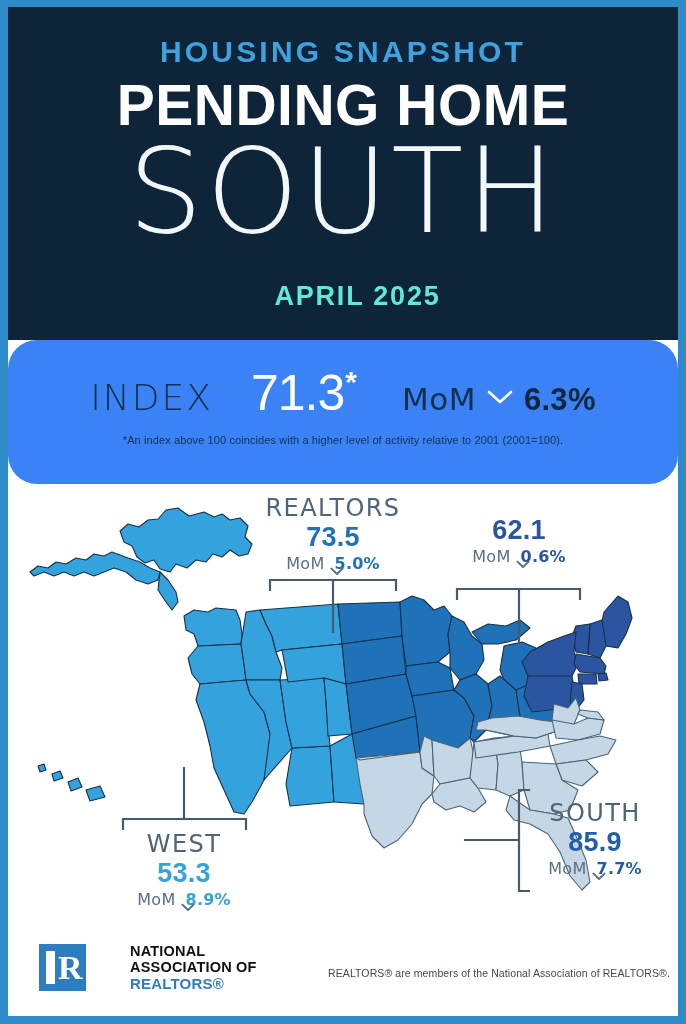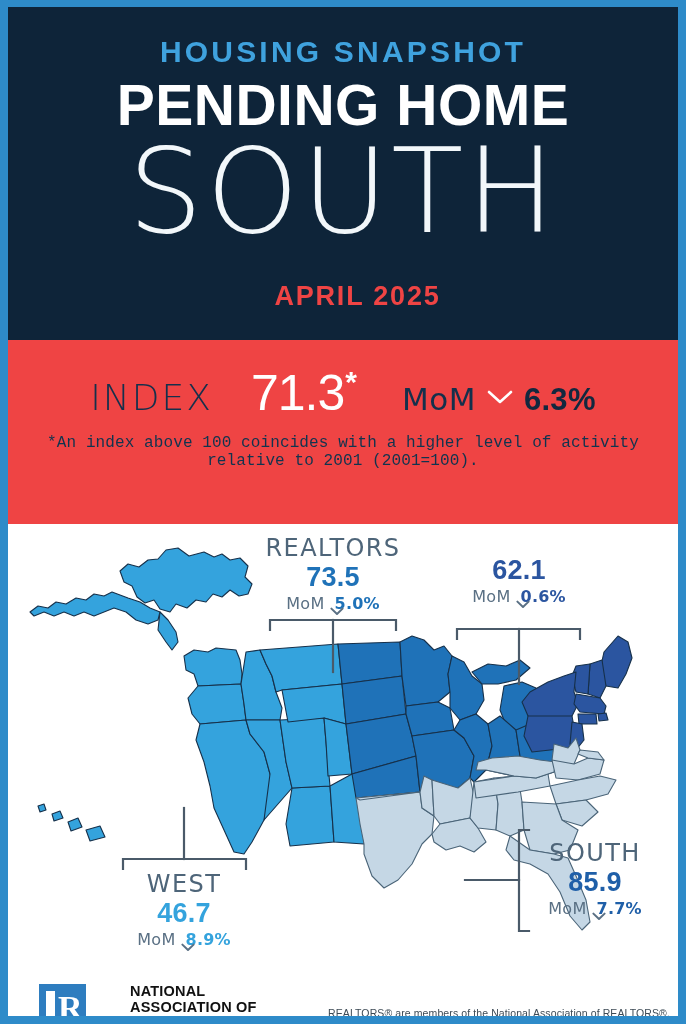--- a/index.html
+++ b/index.html
@@ -49,33 +49,34 @@
     position:absolute;top:124px;left:0;right:0;
     color:#F2F7FA;
     font-size:118px;
     font-weight:300;
     letter-spacing:3px;
     line-height:1.02;
     font-family:"DejaVu Sans", sans-serif;
   }
   .subtitle{
     position:absolute;top:274px;left:0;right:0;
-    color:#ef4444;
+    color:#5eead4;
     font-size:27px;
     font-weight:bold;
     letter-spacing:1.8px;
     padding-left:29px;
   }
 
   
   .band{
     position:relative;
-    height:184px;
-    background:#ef4444;
+    height:144px;
+    background:#3b82f6;
     overflow:hidden;
+    border-radius:29px;
   }
   .band-row{
     position:absolute;top:24px;left:0;right:0;
     display:flex;
     align-items:baseline;
     justify-content:center;
     gap:0px;
   }
   .idx-label{
     color:#14304C;
@@ -118,23 +119,22 @@
   .mom-value{
     color:#12283F;
     font-size:31px;
     font-weight:bold;
     letter-spacing:0.3px;
   }
   .band-note{
     position:absolute;top:94px;left:0;right:0;
     text-align:center;
     color:#10344F;
-    font-size:16px;
+    font-size:11px;
     letter-spacing:0.1px;
-    font-family:Liberation Mono, monospace;
   }
 
   
   .mapwrap{
     position:relative;
     height:440px;
     background:#ffffff;
     overflow:hidden;
   }
   .mapwrap svg{position:absolute;left:0;top:0;}
@@ -406,21 +406,21 @@
       <div class="co-value" style="color:#1F5FA8;">85.9</div>
       <div class="co-mom">
         <span>MoM</span><span class="cv"><svg width="14" height="9" viewBox="0 0 14 9">
                 <path d="M1.4 1.6 L7 7 L12.6 1.6" fill="none" stroke="#5A7084" stroke-width="2" stroke-linecap="round" stroke-linejoin="round"></path>
               </svg></span><b style="color:#1F5FA8;">7.7%</b>
       </div>
     </div>
 
     <div class="callout" style="left:100px;top:347px;width:152px;">
       <div class="co-name">WEST</div>
-      <div class="co-value" style="color:#34A3DD;">46.7</div>
+      <div class="co-value" style="color:#34A3DD;">53.3</div>
       <div class="co-mom">
         <span>MoM</span><span class="cv"><svg width="14" height="9" viewBox="0 0 14 9">
                 <path d="M1.4 1.6 L7 7 L12.6 1.6" fill="none" stroke="#5A7084" stroke-width="2" stroke-linecap="round" stroke-linejoin="round"></path>
               </svg></span><b style="color:#34A3DD;">8.9%</b>
       </div>
     </div>
   </div>
 
   <div class="footer">
     <div class="logo">

